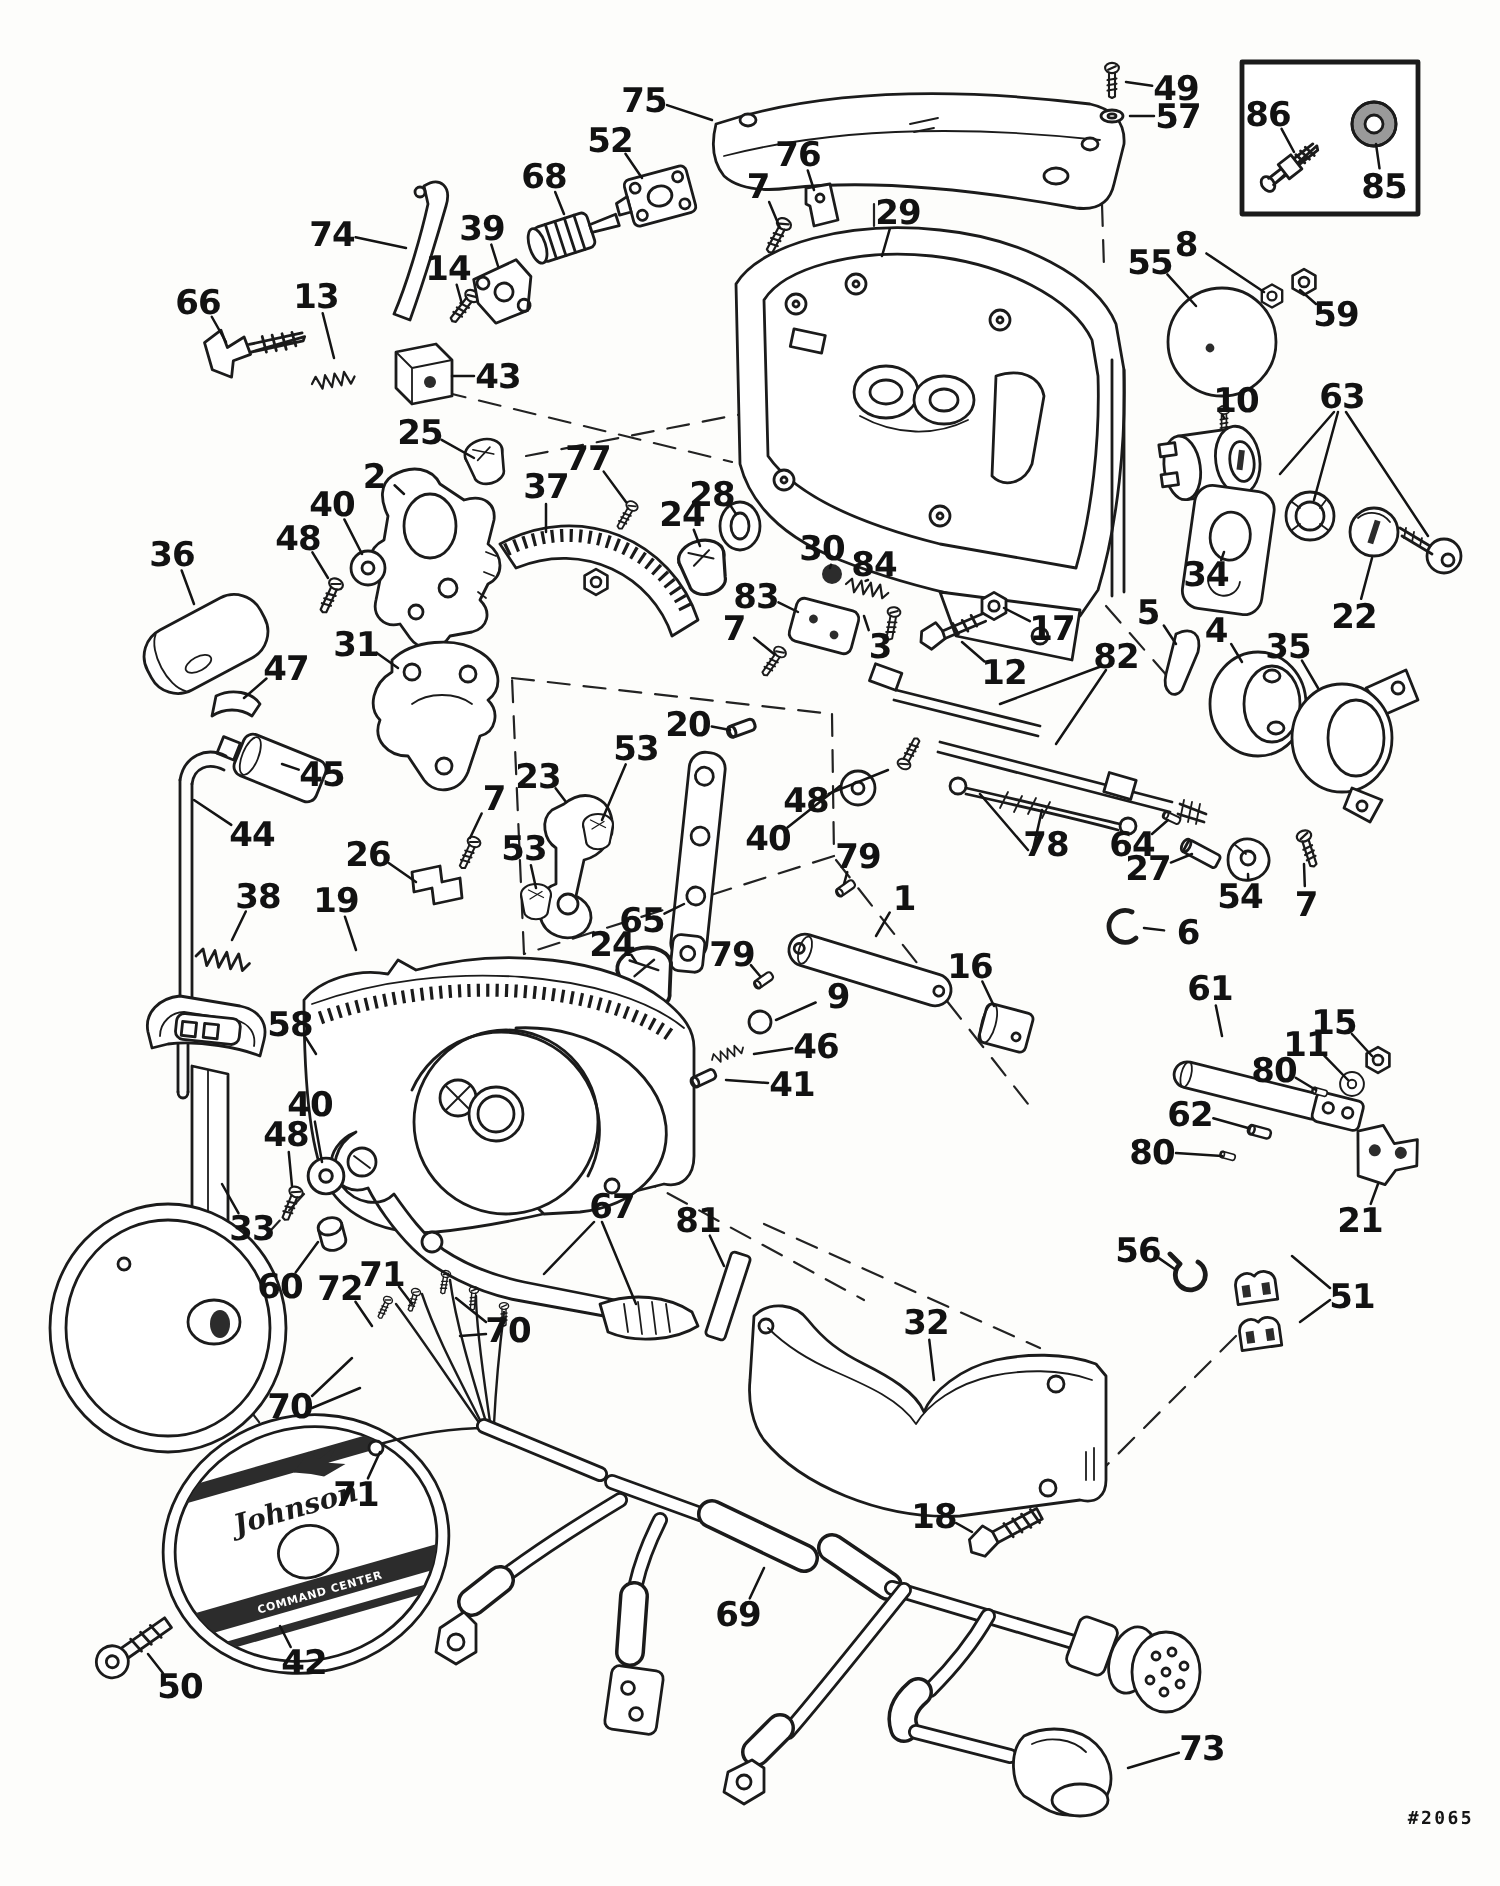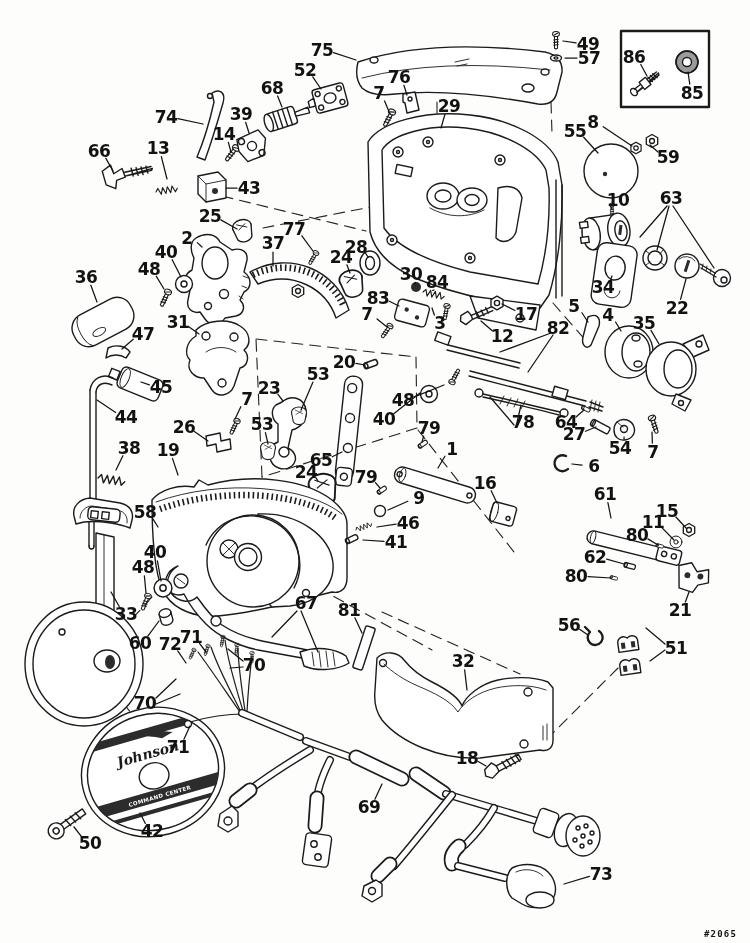--- a/index.html
+++ b/index.html
@@ -18,21 +18,21 @@
   .cable{stroke-width:8;fill:none}
   .cableC{stroke:#fff;stroke-width:5.2;fill:none}
   .sleeve{stroke-width:15;fill:none;stroke-linecap:round}
   .sleeveC{stroke:#fff;stroke-width:11.5;fill:none;stroke-linecap:round}
   .wire{stroke-width:1.2;fill:none}
   .plbl{font:700 17px "DejaVu Sans",sans-serif;fill:#121212;letter-spacing:-.5px;stroke:none}
   .lead{stroke:#141414;stroke-width:1.25;fill:none}
   .gd{stroke:#222;stroke-width:1.1;stroke-dasharray:11 7;fill:none}
   .decal-brand{font:italic 700 14px "DejaVu Serif",serif;fill:#1b1b1b;stroke:none}
   .decal-sub{font:700 5.5px "DejaVu Sans",sans-serif;fill:#ffffff;stroke:none;letter-spacing:.4px}
-  .caption{position:absolute;right:13px;bottom:4px;font:700 9px "DejaVu Sans Mono",monospace;
+  .caption{position:absolute;right:13px;bottom:28px;font:700 9px "DejaVu Sans Mono",monospace;
            letter-spacing:1.2px;color:#151515}
 </style>
 </head>
 <body>
 
 <div class="stage">
 <svg width="750" height="943" viewBox="0 0 750 943">
   <defs>
     <g id="scr">
           <ellipse cx="0" cy="0" rx="3.4" ry="4.6"></ellipse>

